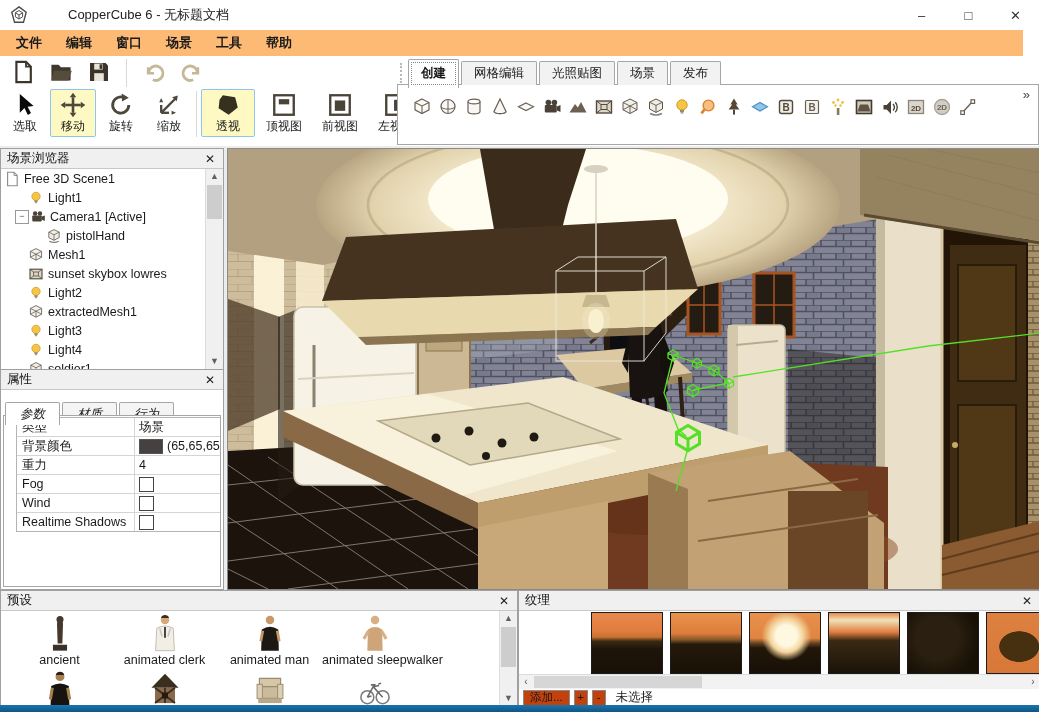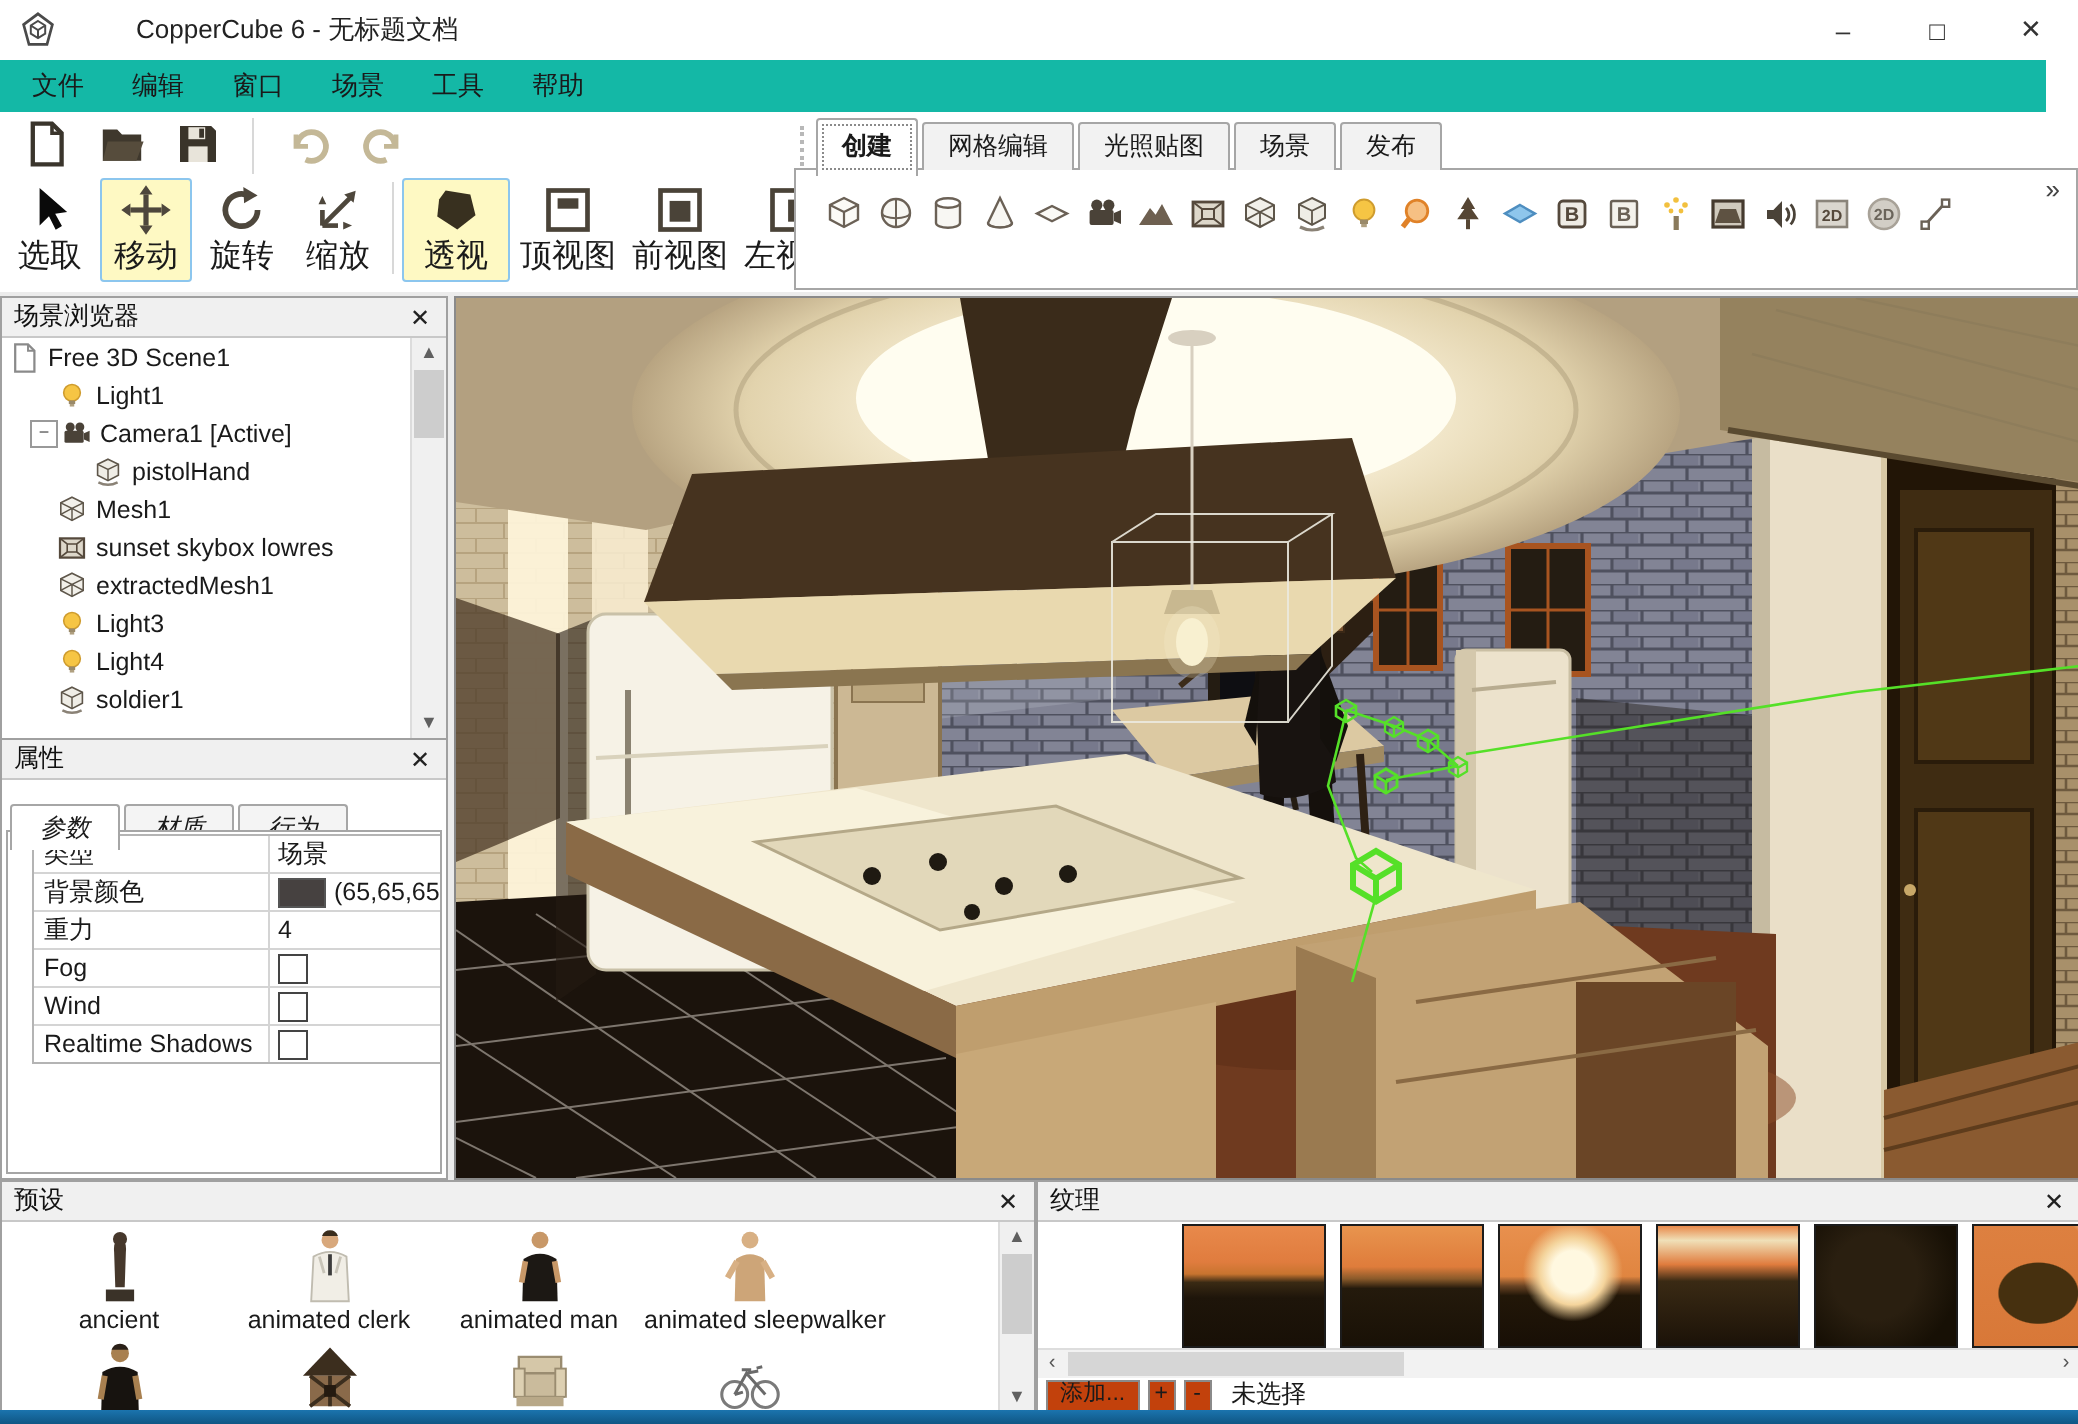--- a/index.html
+++ b/index.html
@@ -9,34 +9,34 @@
 
   
   .titlebar{position:absolute;left:0;top:0;right:0;height:30px;background:#fff;display:flex;align-items:center;gap:32px;}
   .applogo{width:18px;height:18px;margin:0 8px 0 10px;}
   .applogo svg{width:100%;height:100%;}
   .apptitle{font-size:13px;color:#222;}
   .wincontrols{position:absolute;right:0;top:0;height:30px;display:flex;}
   .winbtn{width:47px;height:30px;display:flex;align-items:center;justify-content:center;font-size:13px;color:#333;}
 
   
-  .menubar{position:absolute;left:0;top:30px;right:16px;height:26px;background:#14b8a6;display:flex;align-items:center;padding-left:4px;}
+  .menubar{position:absolute;left:0;top:30px;right:16px;height:26px;background:#fdba74;display:flex;align-items:center;padding-left:4px;font-weight:bold;}
   .menuitem{padding:4px 12px;font-size:13px;color:#1a1a1a;}
 
   
   .filerow{position:absolute;left:0;top:57px;height:32px;display:flex;align-items:center;}
   .fbtn{width:30px;height:28px;margin-left:8px;display:flex;align-items:center;justify-content:center;}
   .fbtn svg{width:24px;height:24px;}
   .vsep1{width:1px;height:28px;background:#d8d8d8;margin:0 4px 0 12px;}
   .toolrow{position:absolute;left:0;top:89px;height:56px;display:flex;align-items:flex-start;}
   .toolbtn{width:44px;margin-left:2px;text-align:center;padding:2px 0 1px;border:1px solid transparent;border-radius:2px;}
   .toolbtn.wide{width:52px;}
   .toolbtn .tbi{width:26px;height:26px;margin:0 auto;display:block;}
   .toolbtn .tbi svg{width:100%;height:100%;}
-  .toolbtn .tbl{font-size:16px;margin-top:19px;white-space:nowrap;}
+  .toolbtn .tbl{font-size:12px;margin-top:19px;white-space:nowrap;}
   .toolbtn.active{background:#fef9c3;border-color:#8cc6ee;}
   .vsep2{width:1px;height:46px;background:#d8d8d8;margin:2px 2px 0 4px;}
 
   
   .ribbon{position:absolute;left:397px;top:61px;right:0;height:84px;}
   .ribtabs{display:flex;height:24px;position:relative;z-index:2;padding-left:3px;}
   .ribgrip{width:3px;border-left:2px dotted #b8b8b8;margin-right:3px;height:20px;margin-top:2px;}
   .ribtab{border:1px solid #a6a6a6;border-bottom:none;background:#f2f2f2;padding:3px 12px 0;margin-right:2px;
     font-size:12.5px;border-radius:2px 2px 0 0;height:20px;}
   .ribtab.active{background:#fff;height:23px;margin-top:-2px;padding-top:5px;outline:1px dotted #8a8a8a;outline-offset:-4px;font-weight:bold;}
@@ -567,20 +567,27 @@
               <use href="#i-mesh"></use>
             </svg></span>
           <span class="tlabel">Mesh1</span>
         </div>
         <div class="trow lvl1">
           <span class="texp"></span>
           <span class="ticon"><svg class="ic">
               <use href="#i-skybox"></use>
             </svg></span>
           <span class="tlabel">sunset skybox lowres</span>
+        </div>
+        <div class="trow lvl1">
+          <span class="texp"></span>
+          <span class="ticon"><svg class="ic">
+              <use href="#i-light"></use>
+            </svg></span>
+          <span class="tlabel">Light2</span>
         </div>
         <div class="trow lvl1">
           <span class="texp"></span>
           <span class="ticon"><svg class="ic">
               <use href="#i-mesh"></use>
             </svg></span>
           <span class="tlabel">extractedMesh1</span>
         </div>
         <div class="trow lvl1">
           <span class="texp"></span>

